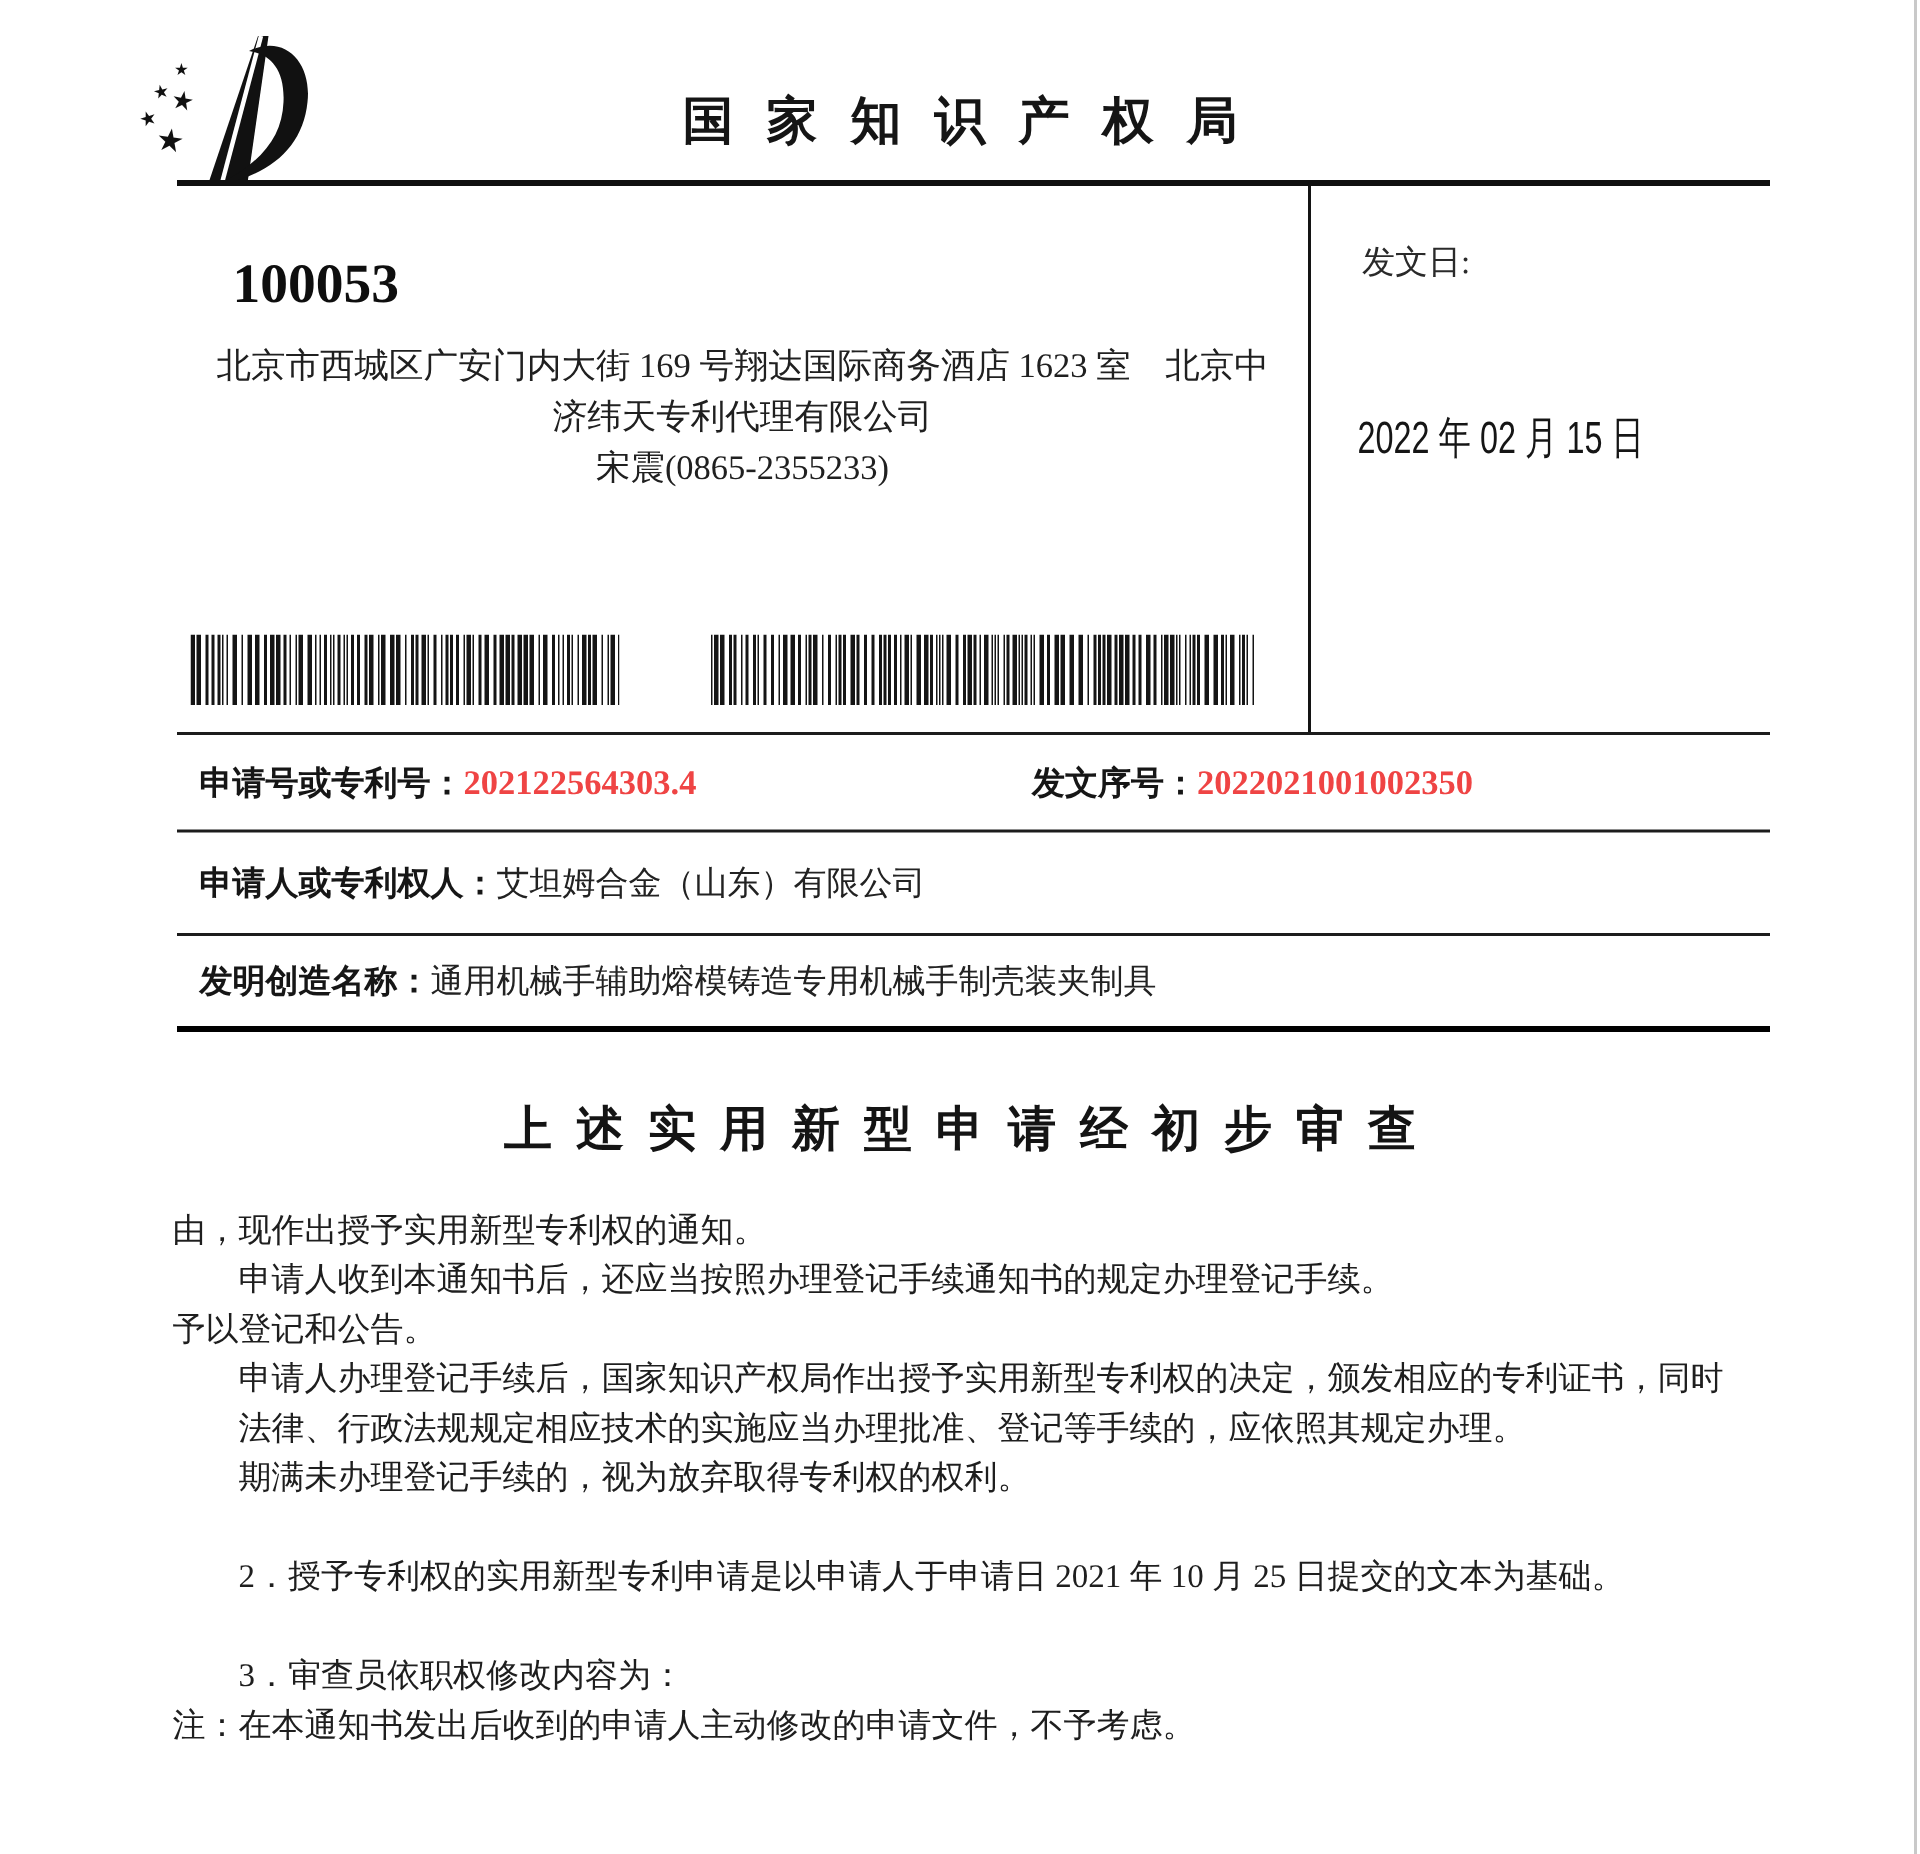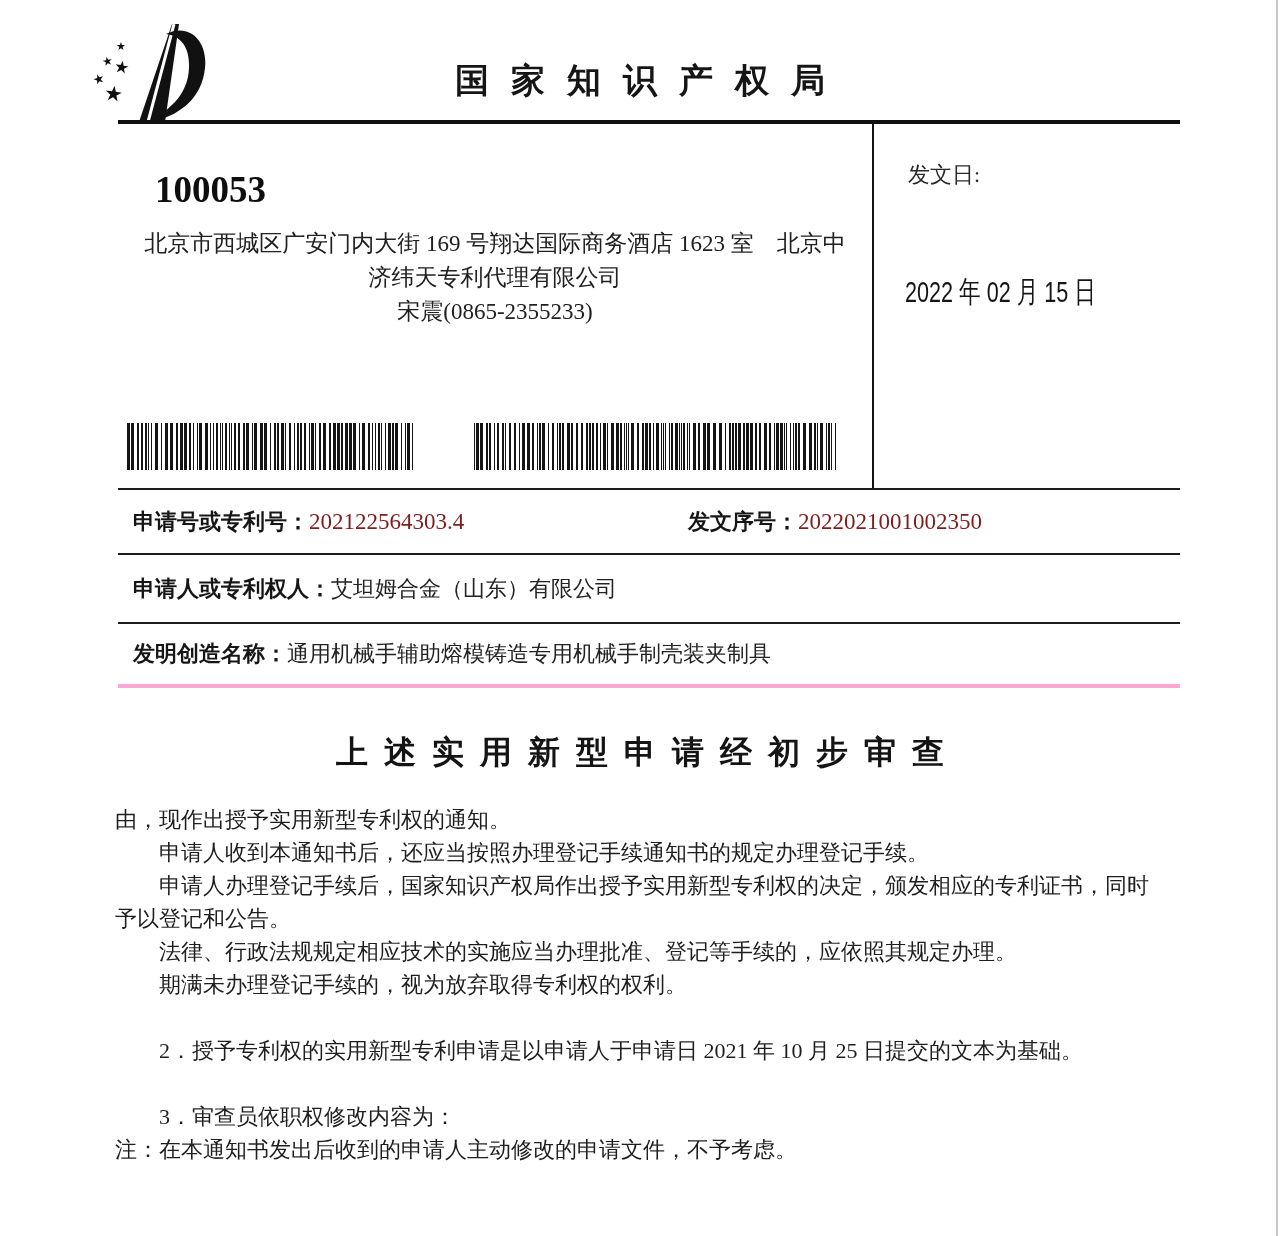--- a/index.html
+++ b/index.html
@@ -36,24 +36,24 @@
   .date-cell{position:absolute;left:754px;top:0;width:308px;height:100%;
     border-left:2px solid #141414;box-sizing:border-box;}
   .date-label{position:absolute;left:34px;top:36px;font-size:22px;color:#2a2a2a;}
   .date-value{position:absolute;left:31px;top:148px;
     font-family:"Liberation Sans", sans-serif;font-weight:500;font-size:30px;color:#151515;
     transform:scaleX(0.72);transform-origin:left top;white-space:pre;}
 
   .rowB,.rowC,.rowD{position:relative;border-top:2px solid #1c1c1c;}
   .rowB{height:63px;line-height:63px;}
   .rowC{height:67px;line-height:67px;}
-  .rowD{height:60px;line-height:60px;border-bottom:4px solid #f9a8d4;}
+  .rowD{height:60px;line-height:60px;border-bottom:4px solid #000000;}
   .fld{position:absolute;top:0;white-space:pre;}
   .fld-label{font-family:"Liberation Sans", sans-serif;font-weight:bold;font-size:22px;color:#161616;}
-  .fld-num{font-weight:normal;font-size:23px;color:#7f1d1d;}
+  .fld-num{font-weight:bold;font-size:23px;color:#ef4444;}
   .fld-text{font-size:22px;color:#222222;}
   .f-app{left:15px;} .f-serial{left:570px;}
 
   
   .notice-title{
     left:0;top:731px;width:1280px;text-align:center;
     font-family:"Liberation Sans", sans-serif;font-weight:bold;
     font-size:32px;letter-spacing:16px;padding-left:16px;box-sizing:border-box;
     color:#141414;
   }
@@ -115,22 +115,22 @@
   </div>
 
 </div>
 
 <div class="abs notice-title">上述实用新型申请经初步审查</div>
 
 <div class="abs bodytext">
 
     <div class="bline">由，现作出授予实用新型专利权的通知。</div>
     <div class="bline">　　申请人收到本通知书后，还应当按照办理登记手续通知书的规定办理登记手续。</div>
+    <div class="bline">予以登记和公告。</div>
     <div class="bline">　　申请人办理登记手续后，国家知识产权局作出授予实用新型专利权的决定，颁发相应的专利证书，同时</div>
-    <div class="bline">予以登记和公告。</div>
     <div class="bline">　　法律、行政法规规定相应技术的实施应当办理批准、登记等手续的，应依照其规定办理。</div>
     <div class="bline">　　期满未办理登记手续的，视为放弃取得专利权的权利。</div>
     <div class="bline"></div>
     <div class="bline">　　2．授予专利权的实用新型专利申请是以申请人于申请日 2021 年 10 月 25 日提交的文本为基础。</div>
     <div class="bline"></div>
     <div class="bline">　　3．审查员依职权修改内容为：</div>
     <div class="bline">注：在本通知书发出后收到的申请人主动修改的申请文件，不予考虑。</div>
   </div>
 
 <div class="abs scan-edge"></div>

